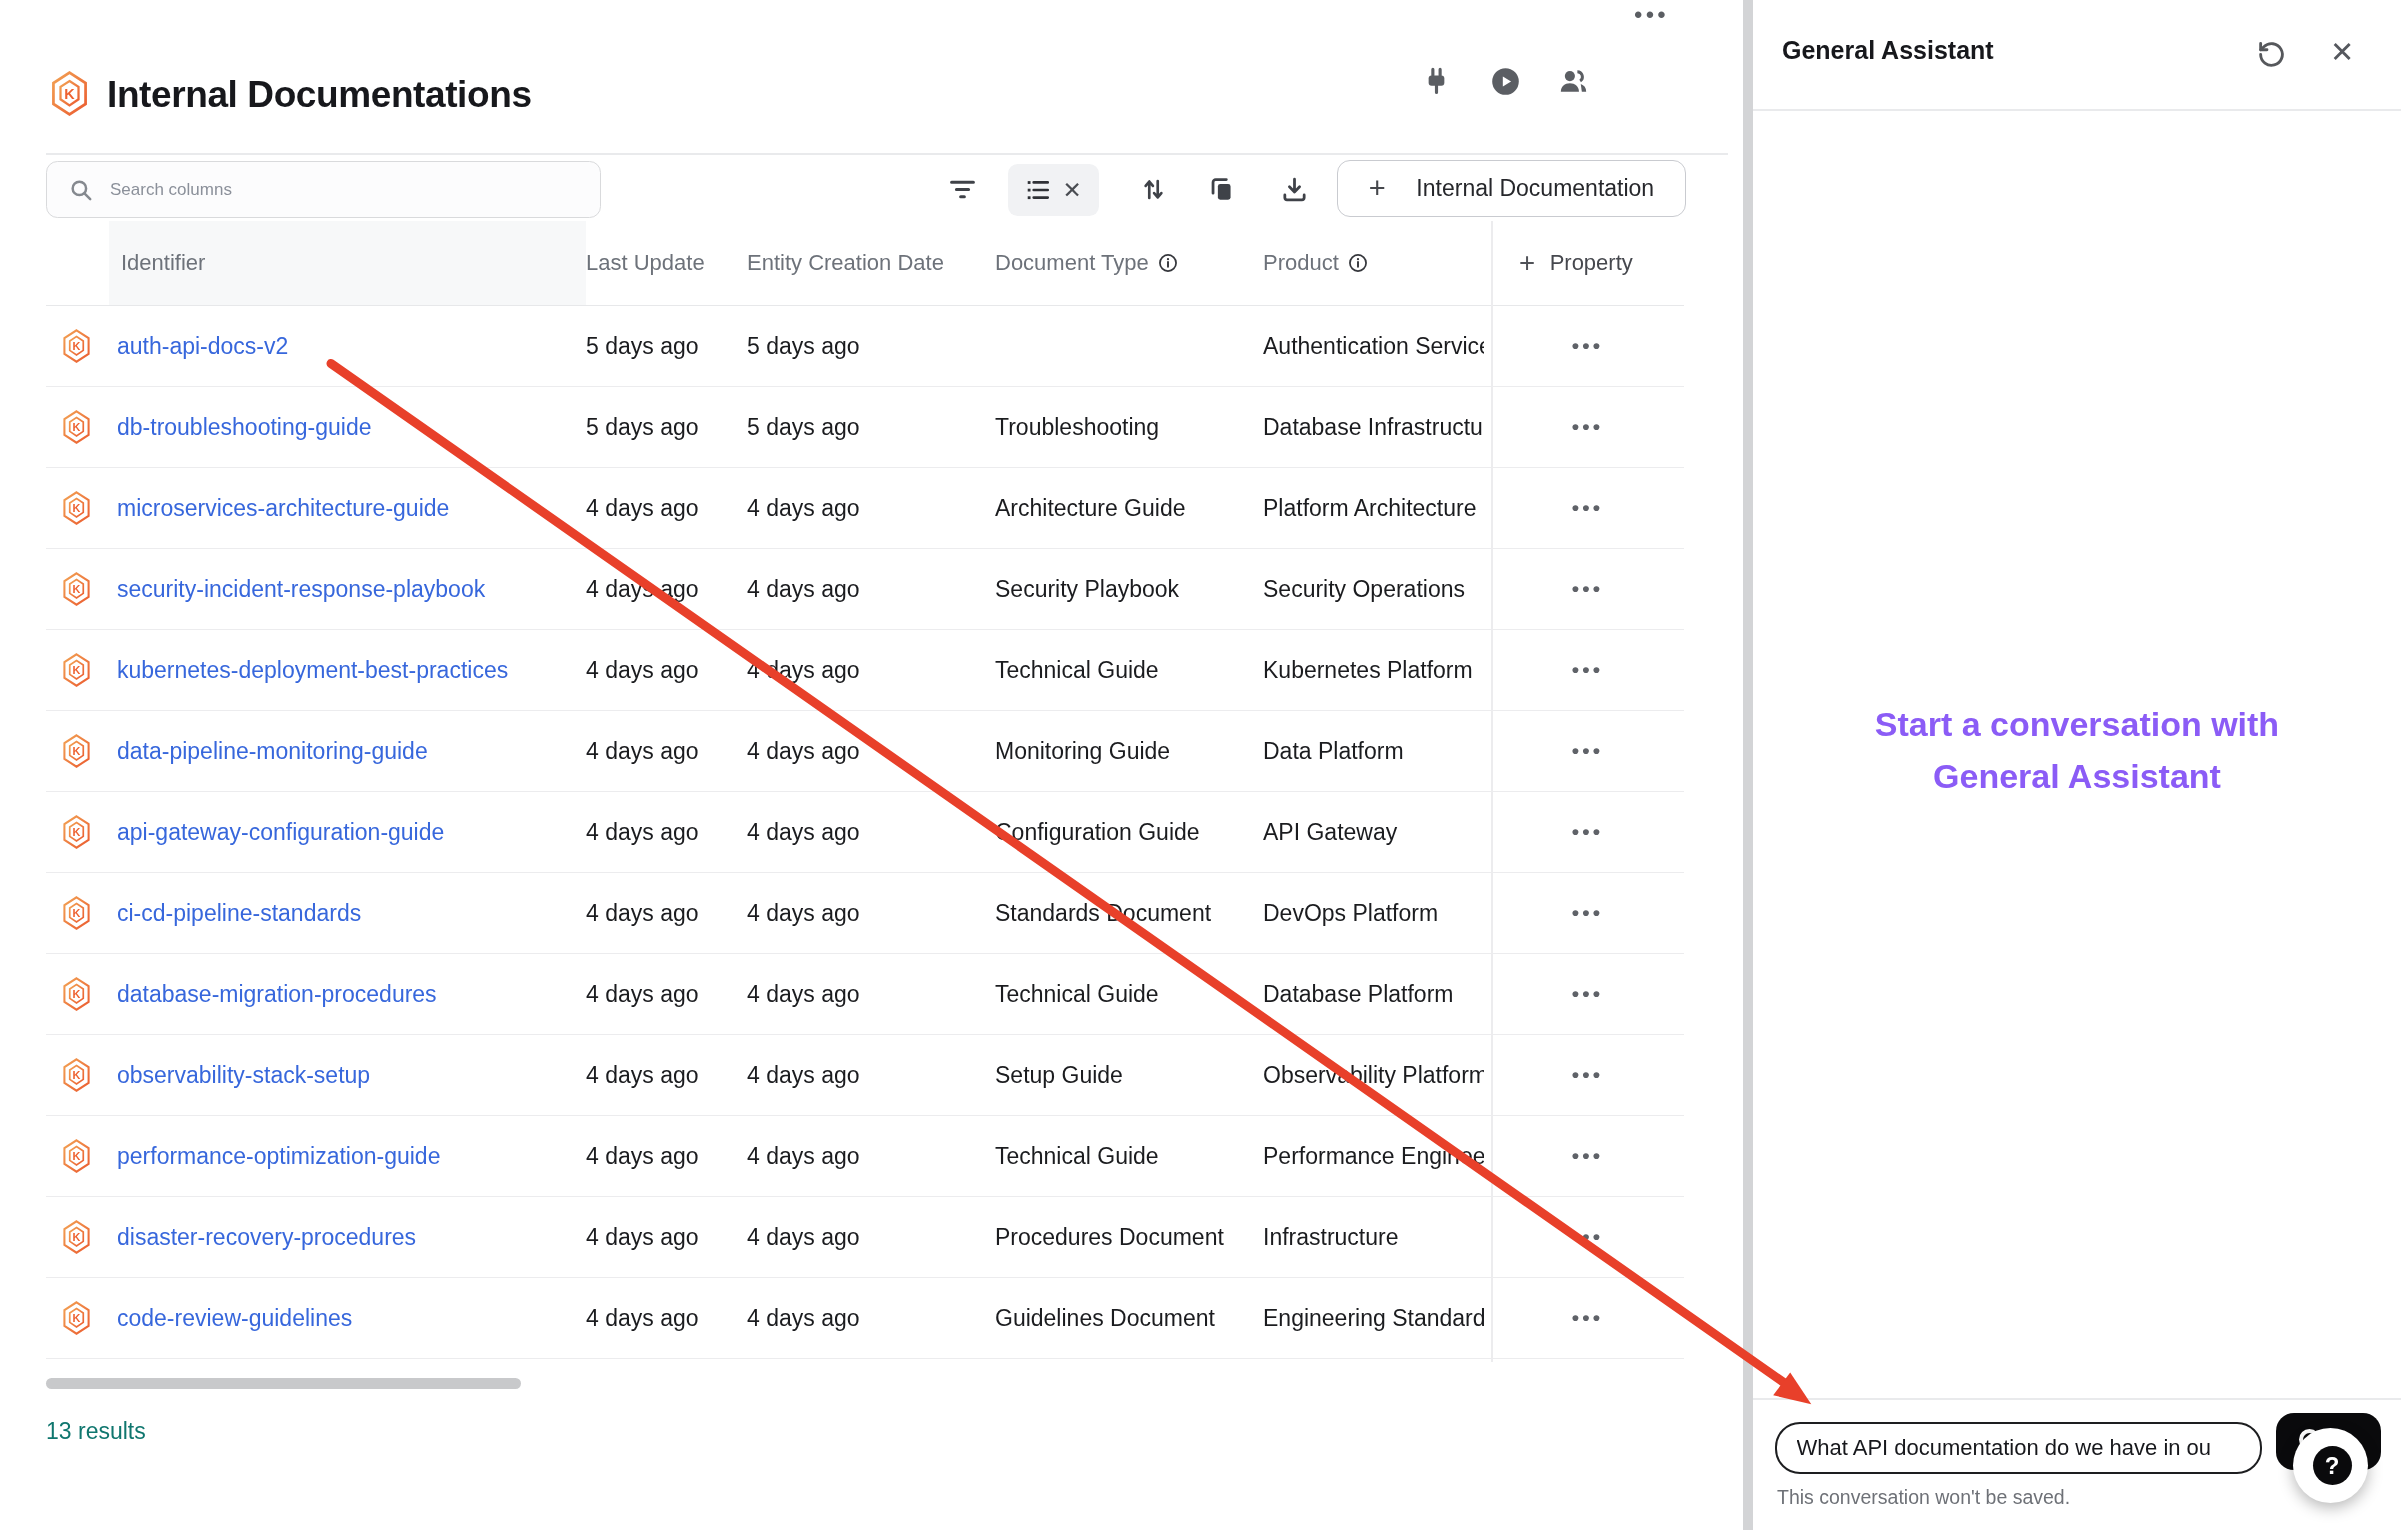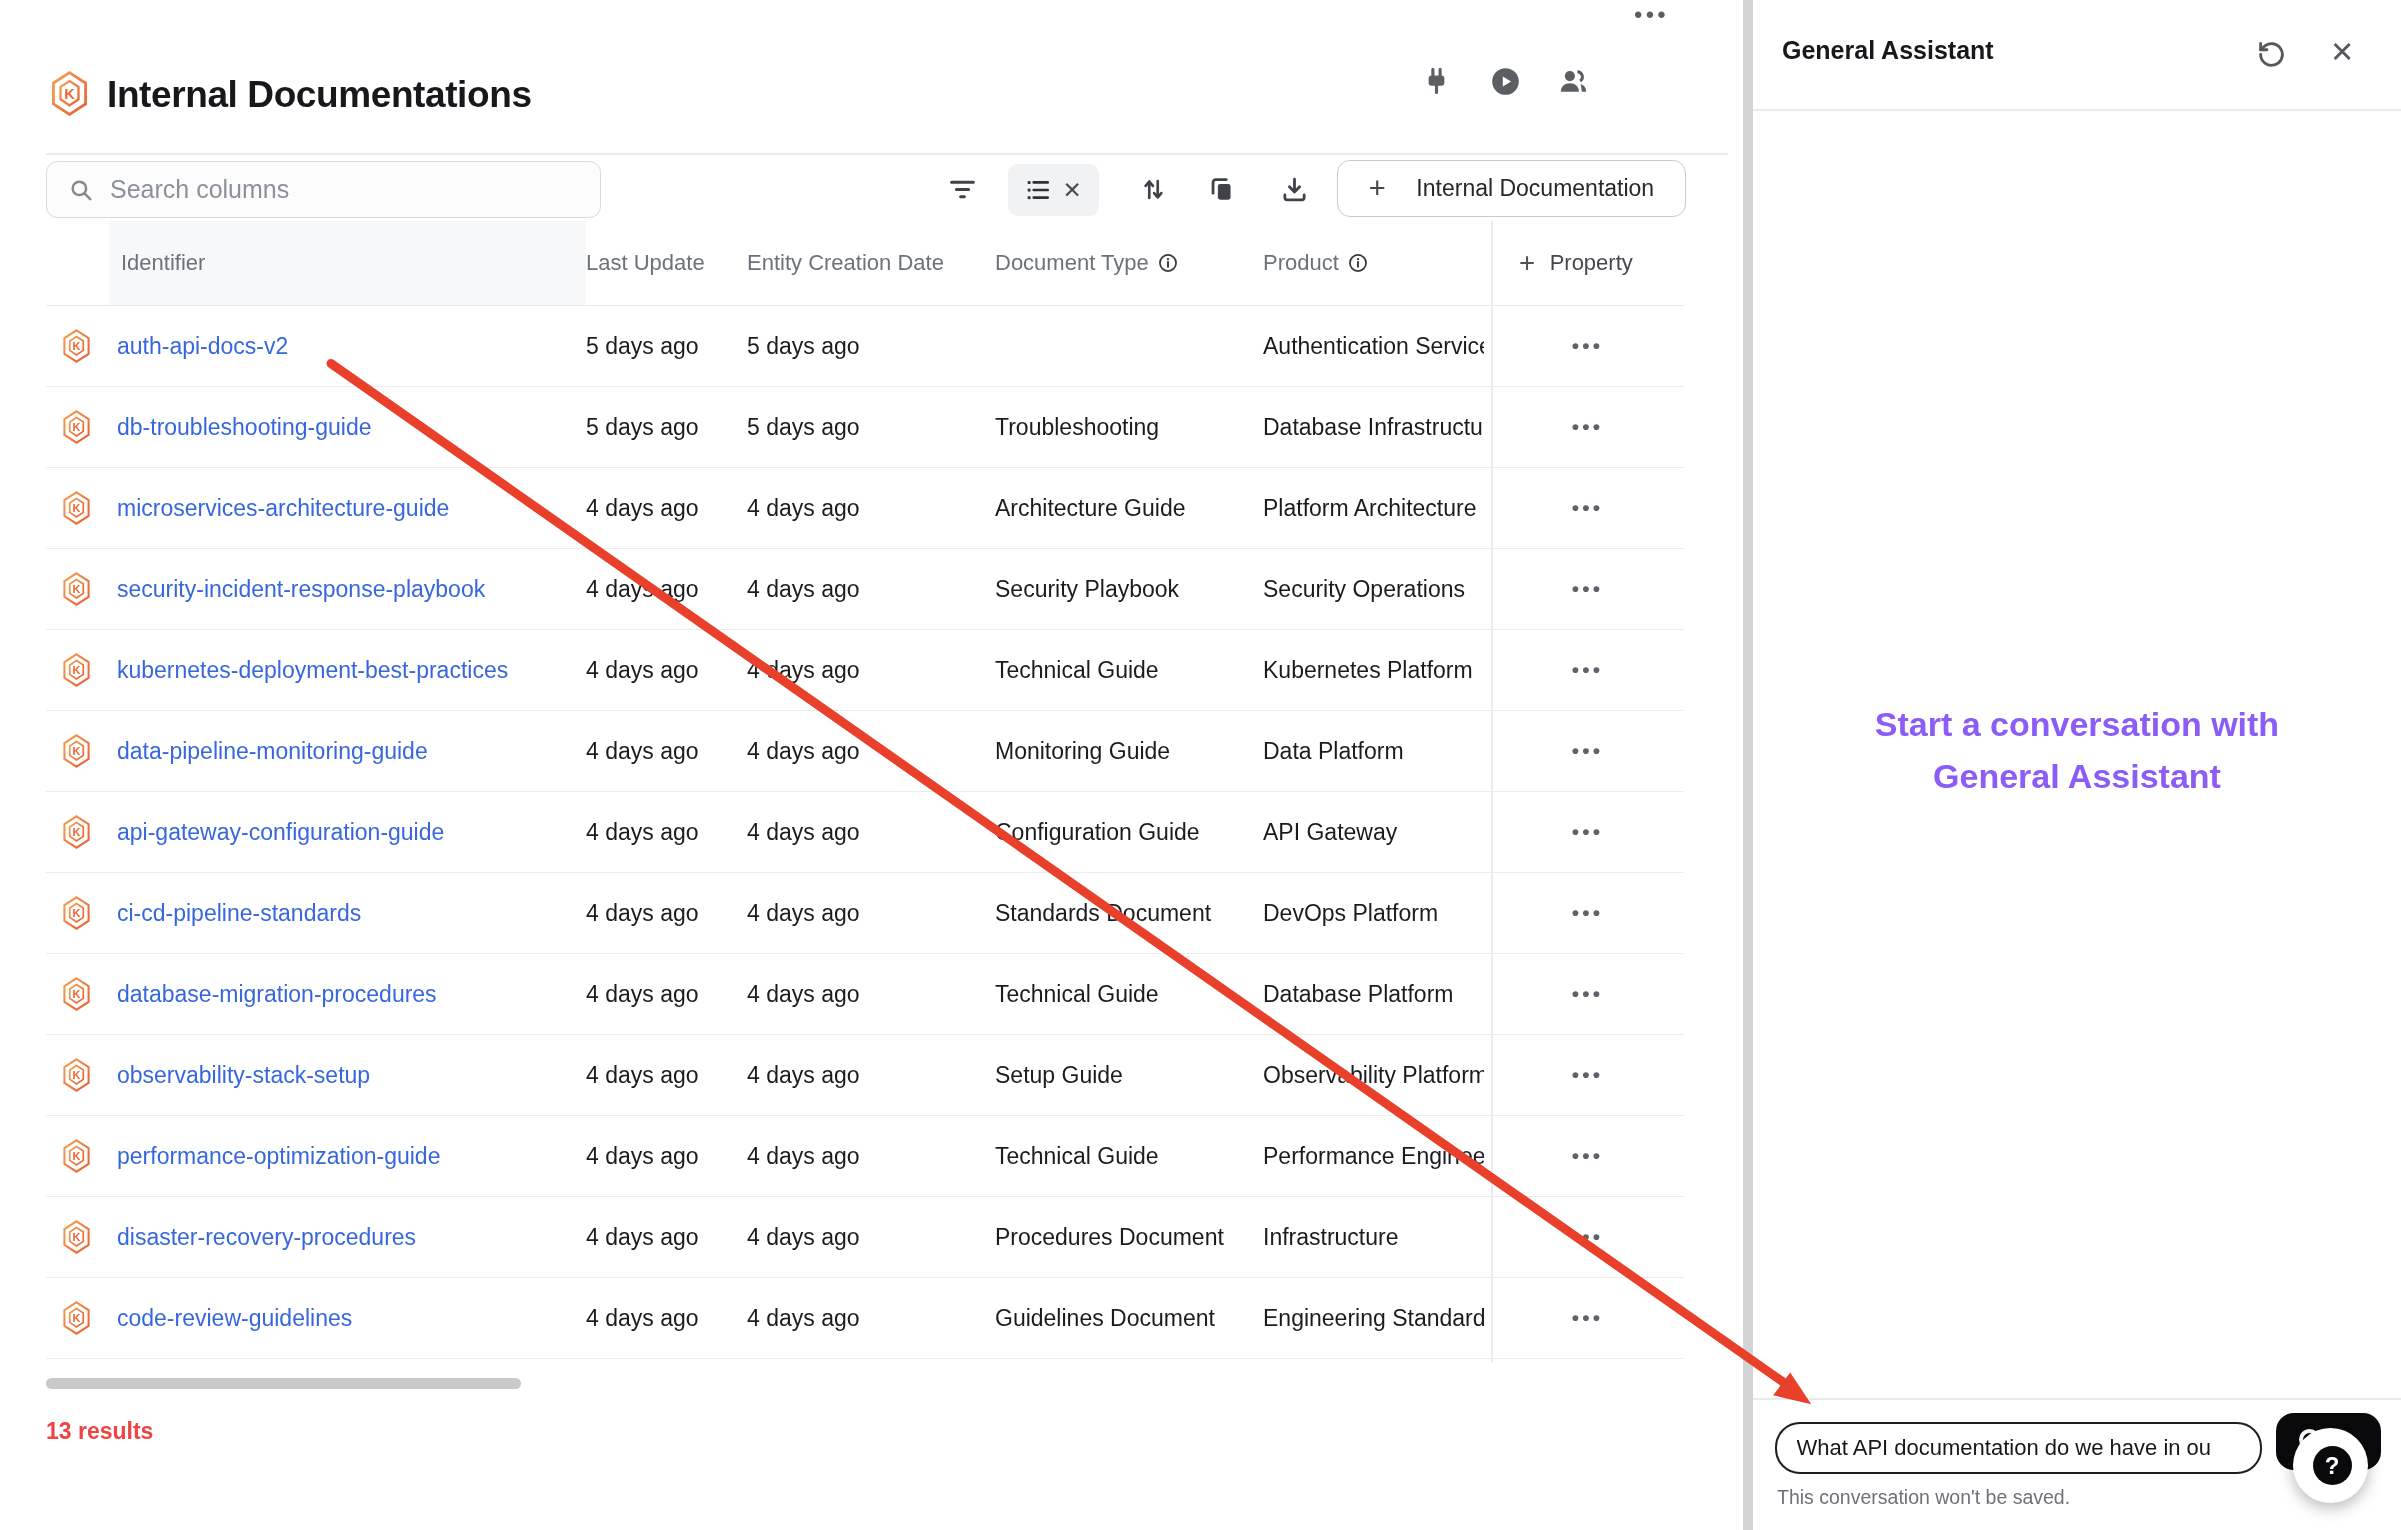--- a/index.html
+++ b/index.html
@@ -15,21 +15,21 @@
   #icon-play   { left:1491px; }
   #icon-people { left:1559px; }
   #icon-more   { left:1627px; font-size:24px; letter-spacing:3.2px; color:#5b5e63; line-height:29px; text-align:center; width:49px; }
 
   #main-divider { left:46px; top:153px; width:1682px; height:1.6px; background:#e9eaec; }
 
   
   #search-box { left:46px; top:161px; width:555px; height:57px; border:1.6px solid #d9dadc; border-radius:11.4px;
                 background:#fcfcfd; display:flex; align-items:center; padding-left:21px; gap:16px; }
   #search-box svg { width:26px; height:26px; color:#85898f; flex:none; }
-  #search-placeholder { font-size:25px; color:#8b909a; }
+  #search-placeholder { font-size:17px; color:#8b909a; }
 
   .tb-icon { top:175px; width:29px; height:29px; color:#3f4248; }
   #icon-filter { left:948px; }
   #view-pill { left:1008px; top:164px; width:91px; height:52px; background:#f1f2f4; border-radius:9.7px;
                display:flex; align-items:center; justify-content:center; gap:11.4px; }
   #view-pill svg { width:26px; height:26px; color:#2f3136; }
   #view-pill .x { font-size:23px; color:#4a4d52; }
   #icon-sort { left:1139px; }
   #icon-copy { left:1207px; }
   #icon-download { left:1280px; }
@@ -63,21 +63,21 @@
   .cell.ident { left:71px; color:#3767dc; text-decoration:none; cursor:pointer; }
   .cell.lu { left:540px; }
   .cell.ec { left:701px; }
   .cell.dt { left:949px; }
   .cell.pr { left:1217px; width:221px; overflow:hidden; display:block; line-height:80px; }
   .cell.prop { left:1445px; width:193px; justify-content:center; }
   .dots-btn { border:none; background:none; font-size:21px; letter-spacing:3.2px; color:#5f6268;
               font-weight:700; cursor:pointer; font-family:inherit; }
 
   #hscrollbar { left:46px; top:1378px; width:475px; height:11.4px; border-radius:5.7px; background:#c8c9cb; }
-  #results-count { left:46px; top:1418px; font-size:23px; font-weight:700; color:#ef4444; }
+  #results-count { left:46px; top:1418px; font-size:23px; font-weight:400; color:#0f766e; }
 
   
   #panel-strip { left:1743px; top:0; width:10.5px; height:1530px; background:#d3d4d6; }
   #panel { left:1753px; top:0; width:648px; height:1530px; background:#fff; }
   #panel-title { left:1782px; top:36px; font-size:25px; font-weight:600; color:#17181c; }
   #reset-btn { left:2256px; top:39px; width:31px; height:31px; color:#56585c; cursor:pointer; }
   #close-btn { left:2330px; top:34px; font-size:29px; color:#55585e; cursor:pointer; line-height:36px; }
   #panel-divider-top { left:1753px; top:109px; width:648px; height:1.6px; background:#e9eaec; }
   #empty-state { left:1753px; top:698px; width:648px; text-align:center; font-size:34px;
                  font-weight:600; line-height:52px; color:#8b5cf6; }

